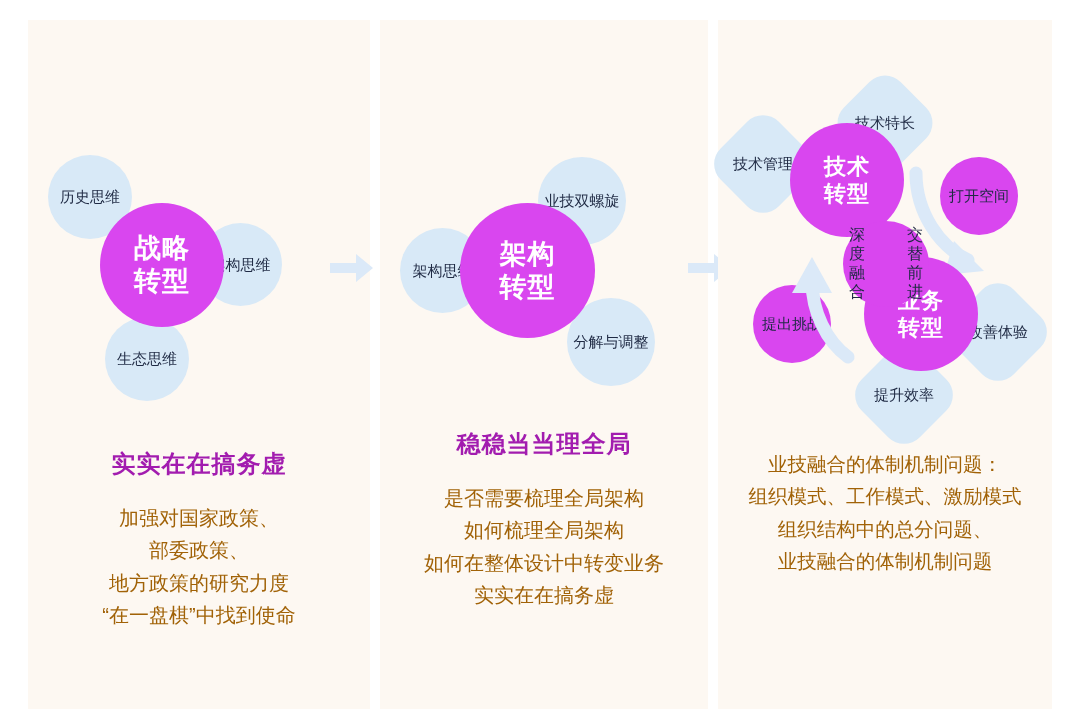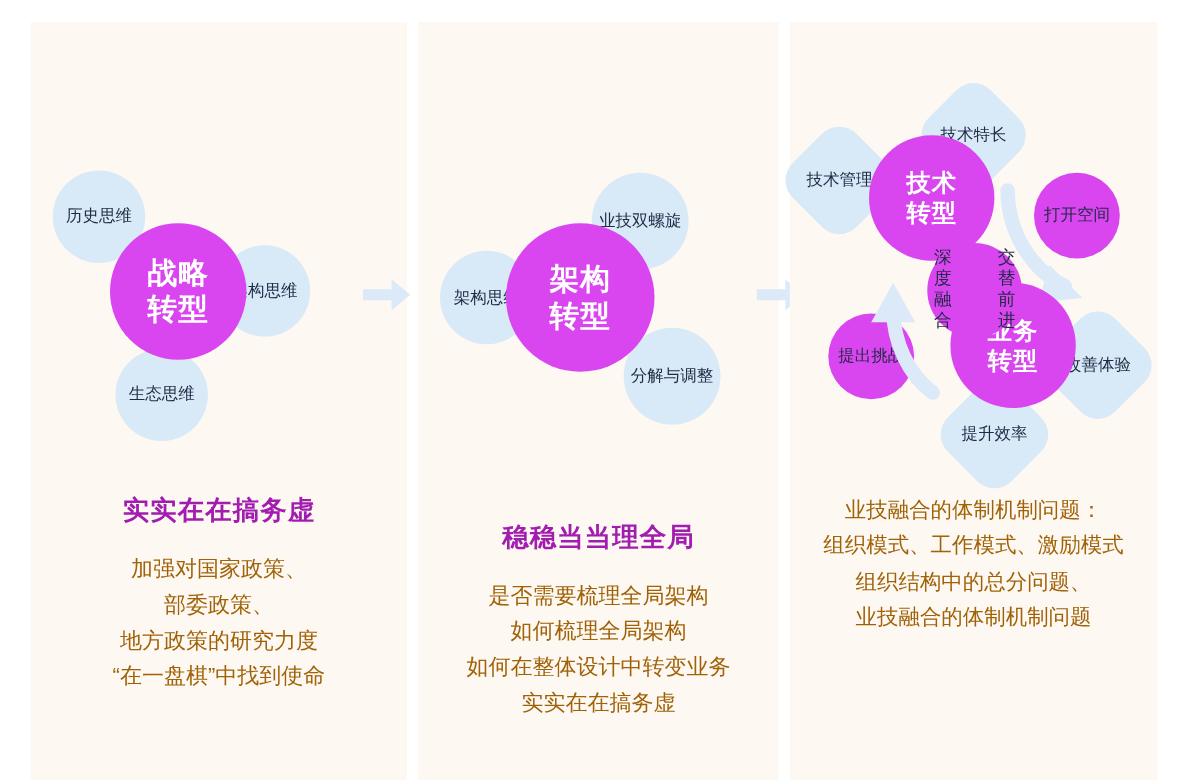--- a/index.html
+++ b/index.html
@@ -97,21 +97,21 @@
     letter-spacing: 1px;
     margin: 0 0 22px 0;
   }
   .caption-line {
     color: #a16207;
     font-size: 20px;
     line-height: 1.62;
     white-space: nowrap;
   }
   #caption-0 { left: 28px;  top: 448px; width: 342px; }
-  #caption-1 { left: 380px; top: 472px; width: 328px; }
+  #caption-1 { left: 380px; top: 428px; width: 328px; }
   #caption-2 { left: 712px; top: 448px; width: 346px; }
   #caption-2 .caption-line { font-size: 19.5px; line-height: 1.66; }
 
   .arrow-svg { position: absolute; overflow: visible; }
 </style>
 </head>
 <body>
 
 <div class="board">
 

